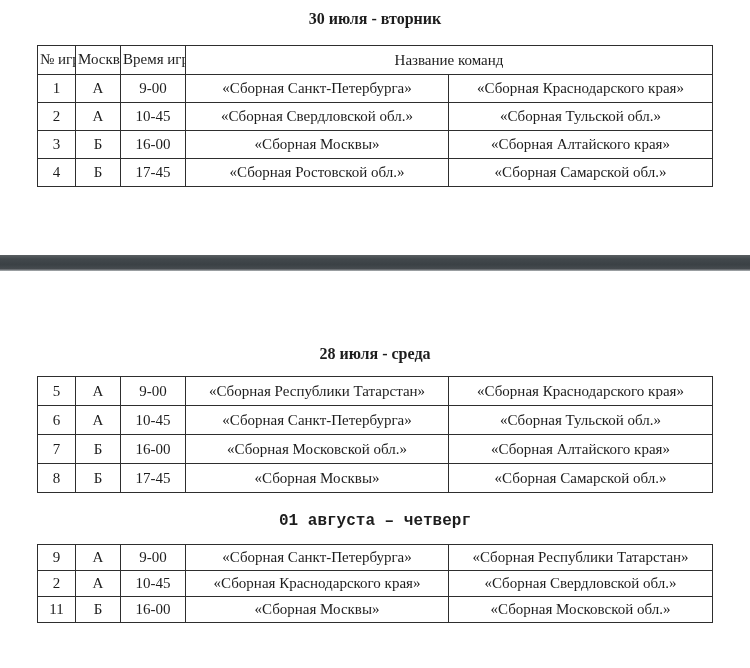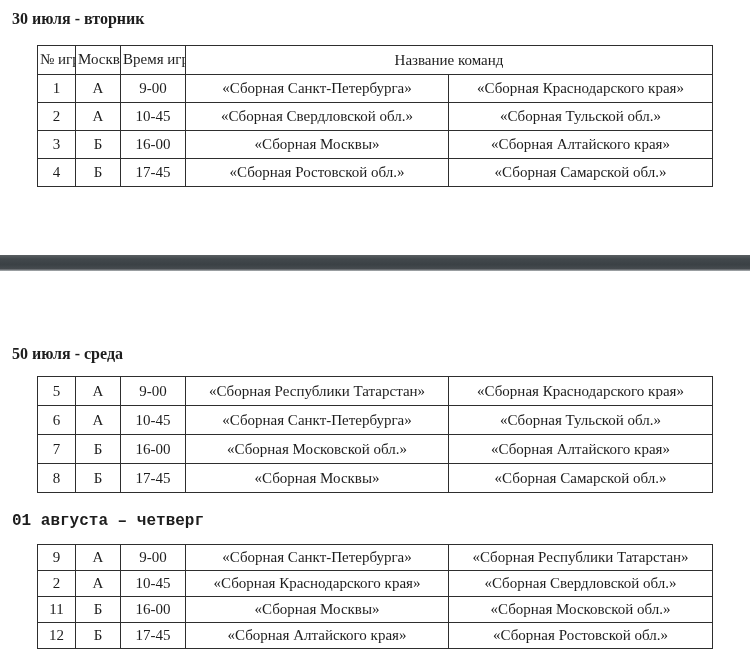--- a/index.html
+++ b/index.html
@@ -14,25 +14,25 @@
     color: #1d1d1d;
     overflow: hidden;
   }
   .page {
     background: #ffffff;
   }
   .page-1 {
     padding-top: 10px;
   }
   .day-title {
-    text-align: left;
+    text-align: center;
     font-weight: bold;
     font-size: 16px;
     line-height: 18px;
-    margin: 12px;
+    margin: 4px;
   }
   .title-1 { margin-top: 0; }
   .title-2 { margin-top: 74px; }
   .title-3 { margin-top: 19px; font-family: Liberation Mono, monospace; }
   table.sched {
     border-collapse: collapse;
     table-layout: fixed;
     margin-left: 37px;
     width: 675px;
   }
@@ -124,21 +124,21 @@
           <td>«Сборная Самарской обл.»</td>
         </tr>
       </tbody>
     </table>
   </div>
 
   <div class="page-separator"></div>
 
   <div class="page page-2">
 
-    <h3 class="day-title title-2">50 июля - среда</h3>
+    <h3 class="day-title title-2">28 июля - среда</h3>
 
     <table class="sched t2">
       <colgroup>
         <col style="width:38px">
           <col style="width:45px">
           <col style="width:65px">
         <col style="width:263px">
           <col style="width:264px">
       </colgroup>
       <tbody>
@@ -198,24 +198,17 @@
           <td>«Сборная Краснодарского края»</td>
           <td>«Сборная Свердловской обл.»</td>
         </tr>
         <tr>
           <td>11</td>
           <td>Б</td>
           <td>16-00</td>
           <td>«Сборная Москвы»</td>
           <td>«Сборная Московской обл.»</td>
         </tr>
-        <tr>
-          <td>12</td>
-          <td>Б</td>
-          <td>17-45</td>
-          <td>«Сборная Алтайского края»</td>
-          <td>«Сборная Ростовской обл.»</td>
-        </tr>
       </tbody>
     </table>
   </div>
 
 </div>
 
 </body></html>

